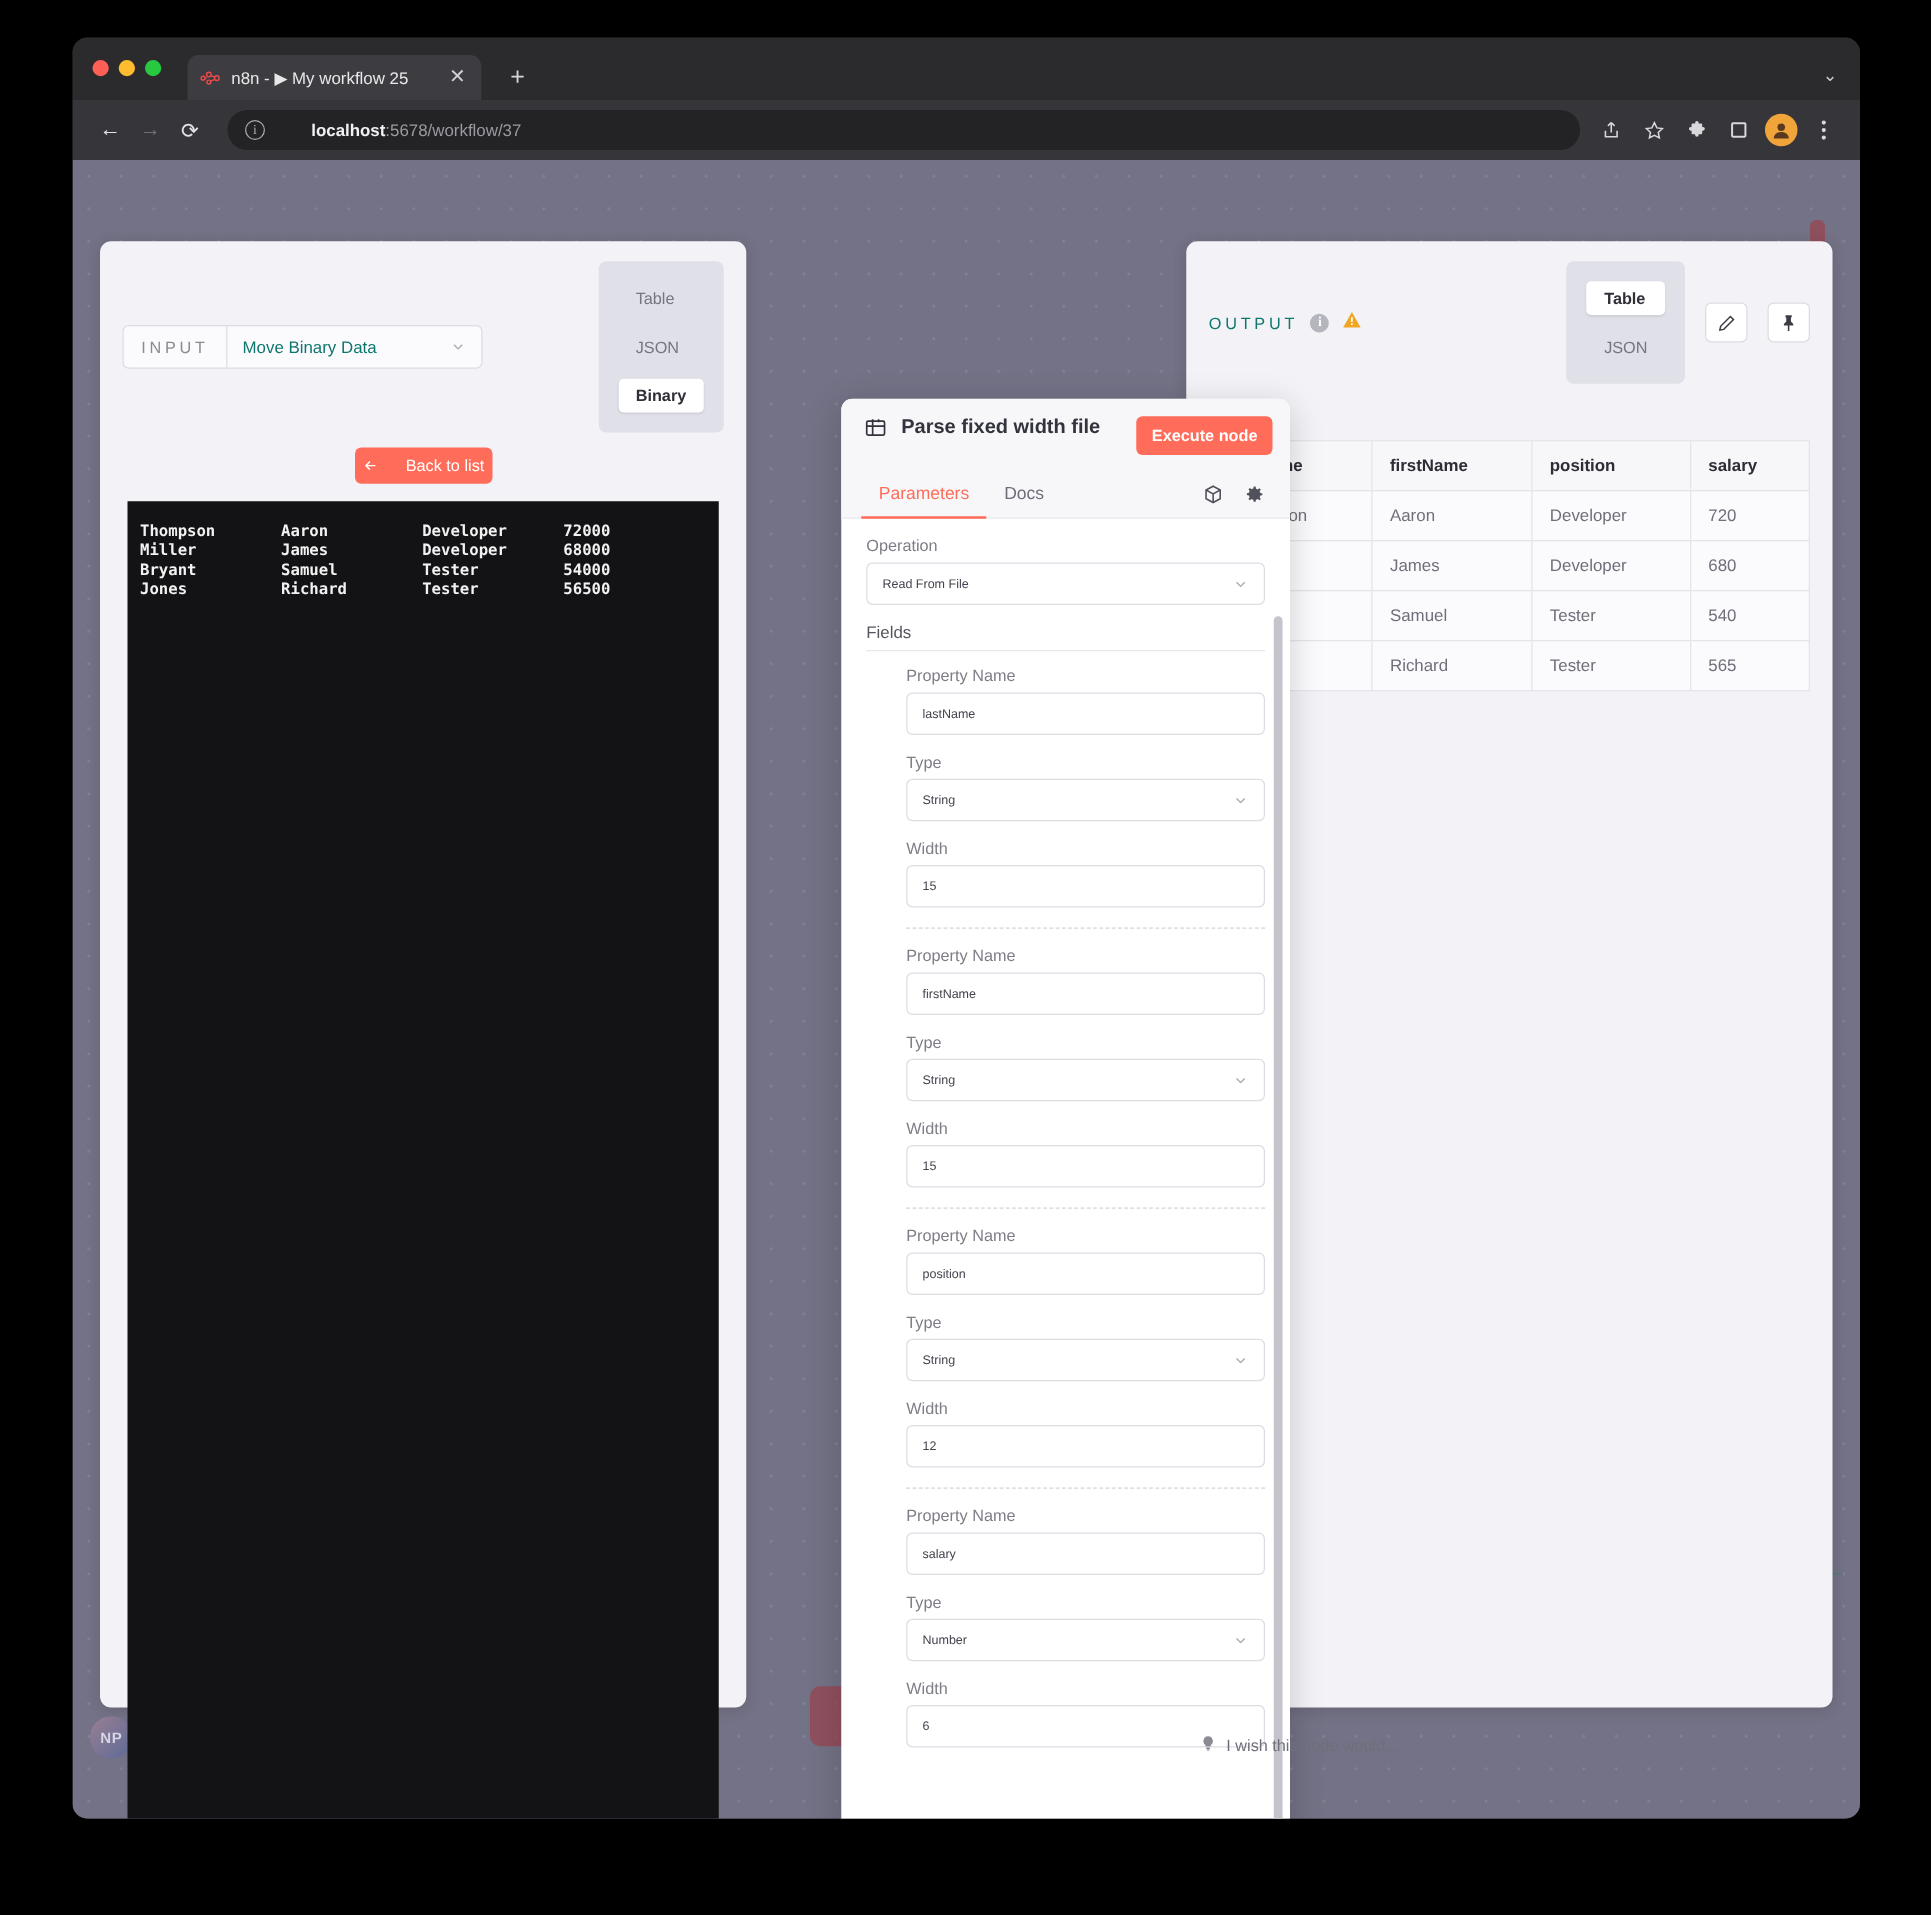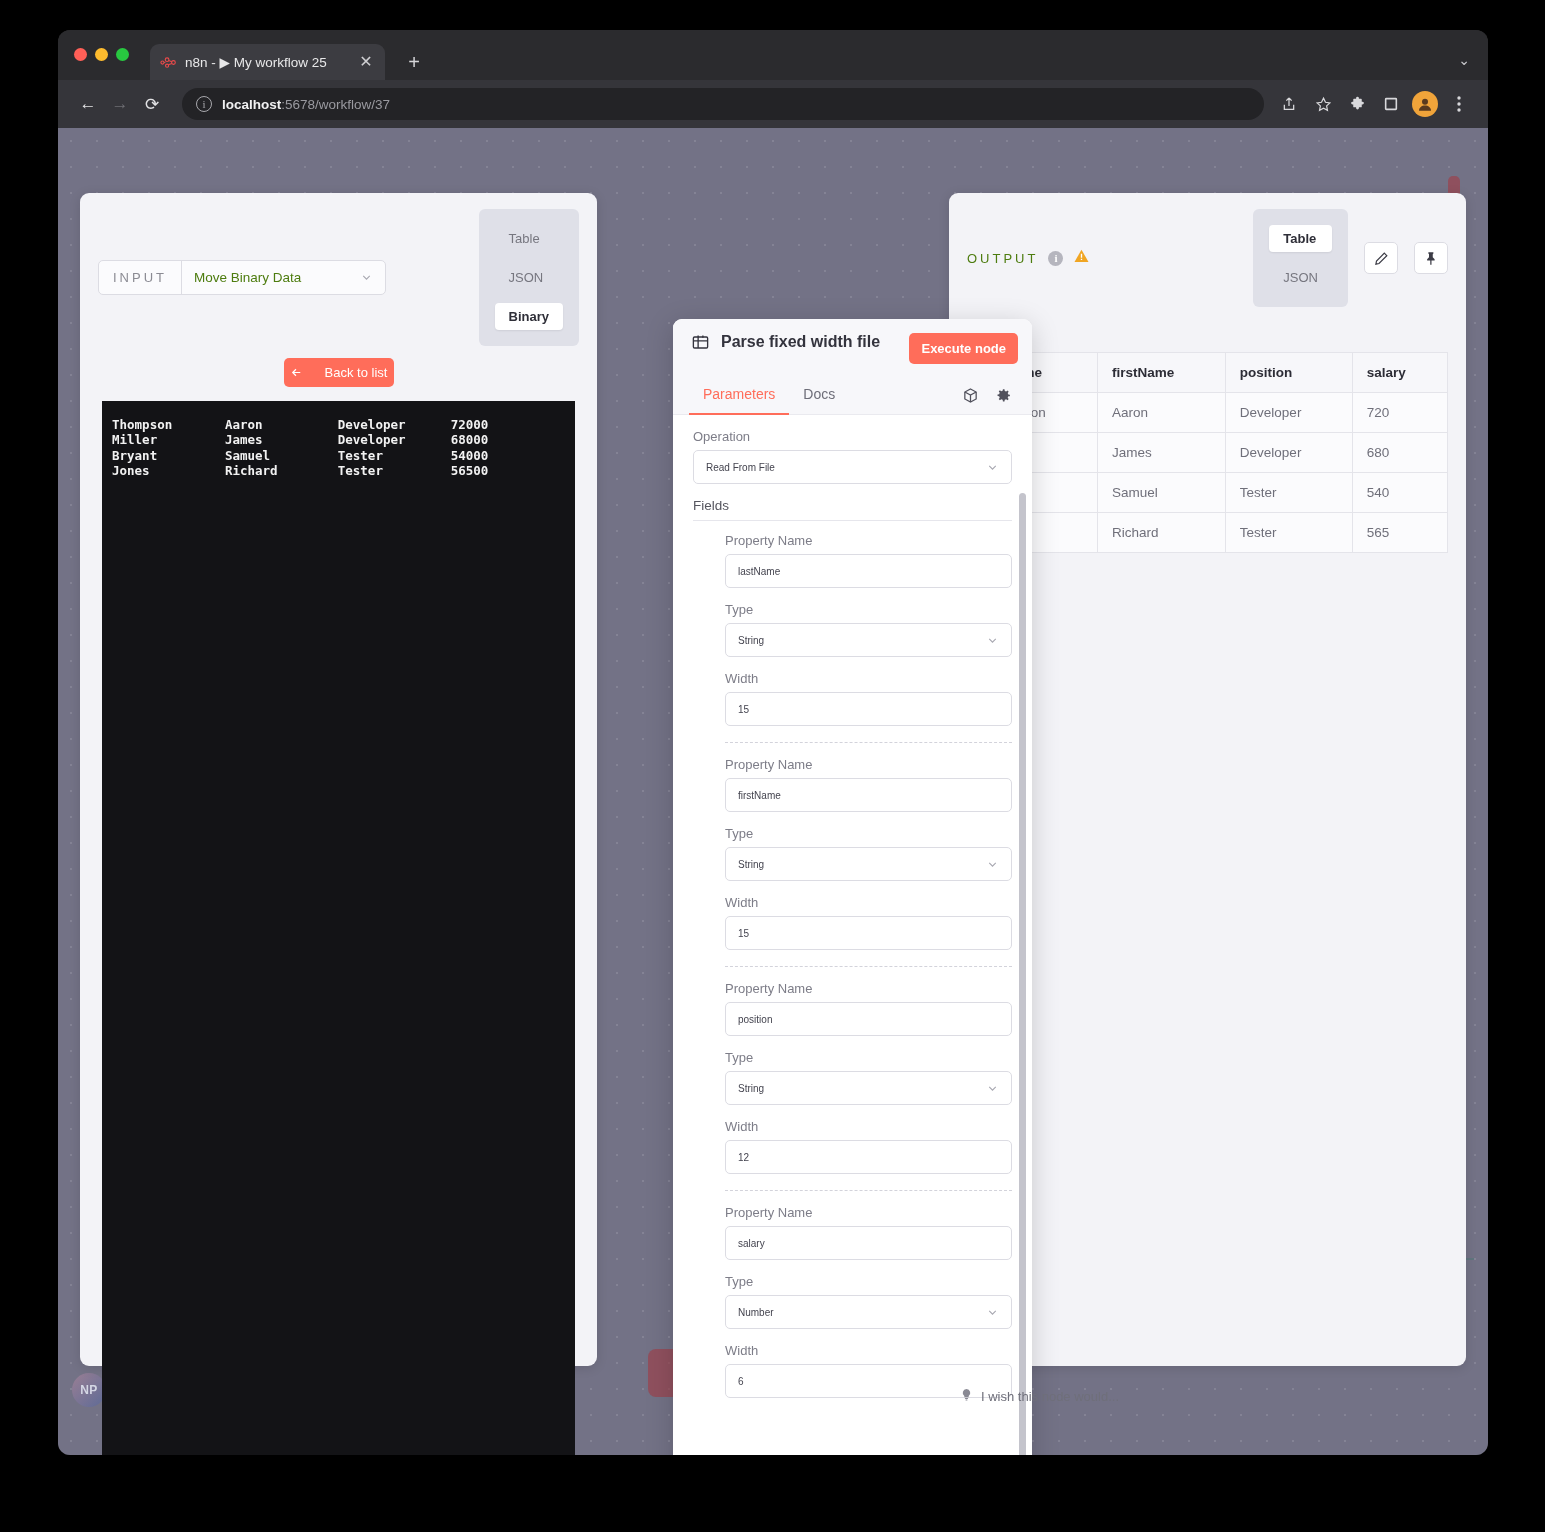--- a/index.html
+++ b/index.html
@@ -91,21 +91,21 @@
     max-width: 1090px;
   }
   .omni-info {
     width: 16px; height: 16px; border-radius: 50%;
     border: 1.4px solid #a8a8ad;
     color: #a8a8ad; font-size: 11px;
     display: flex; align-items: center; justify-content: center;
     margin-right: 10px;
     font-family: "Liberation Serif", serif;
   }
-  .omni-url { font-size: 13.5px; color: #9a9aa0; }
+  .omni-url { font-size: 13.5px; color: #9a9aa0; margin-left: 27px; }
   .omni-url b { color: #f1f1f2; font-weight: 600; }
   .toolbar-icons {
     display: flex; align-items: center; gap: 4px;
     margin-left: auto;
   }
   .tbi {
     width: 30px; height: 30px;
     display: flex; align-items: center; justify-content: center;
     color: #d8d8db; cursor: pointer;
   }
@@ -228,41 +228,41 @@
   .panel-output { left: 869px; top: 19px; width: 517px; height: 1173px; }
 
   .panel-head {
     display: flex; align-items: center;
     padding: 16px 18px 0 18px;
     gap: 10px;
   }
   .io-label {
     letter-spacing: 3px;
     font-size: 13px;
-    color: #4d7c0f;
+    color: #0f766e;
     font-weight: 400;
   }
   .io-select-wrap {
     border: 1px solid #dcdce3;
     border-radius: 5px;
     display: flex; align-items: center;
     background: #fbfbfd;
   }
   .io-badge {
     padding: 9px 14px;
     letter-spacing: 3px;
     font-size: 13px;
     color: #8b8b93;
     border-right: 1px solid #dcdce3;
   }
   .io-select {
     padding: 9px 12px;
     width: 203px;
     display: flex; align-items: center; justify-content: space-between;
-    font-size: 13.5px; color: #4d7c0f;
+    font-size: 13.5px; color: #0f766e;
     cursor: pointer;
   }
   .seg {
     margin-left: auto;
     background: #dfe0e8;
     border-radius: 6px;
     padding: 16px;
     display: flex; gap: 12px; flex-direction: column;
   }
   .seg-btn {

